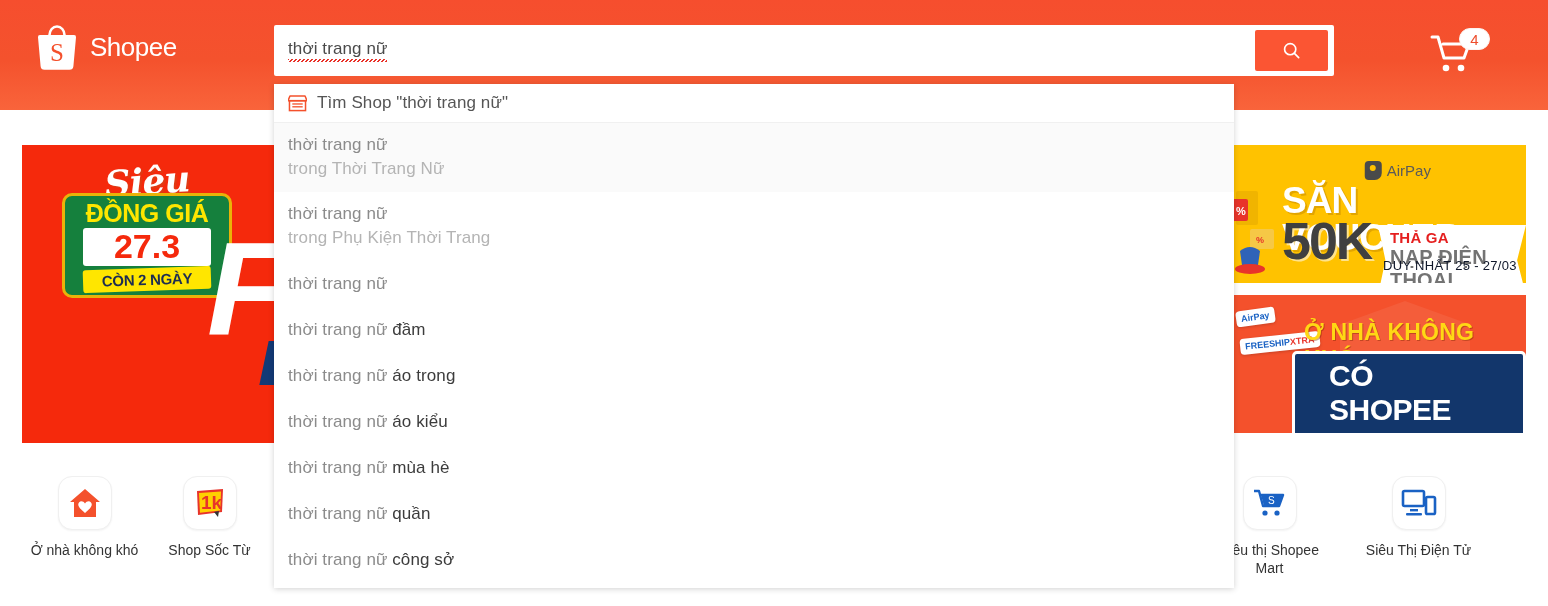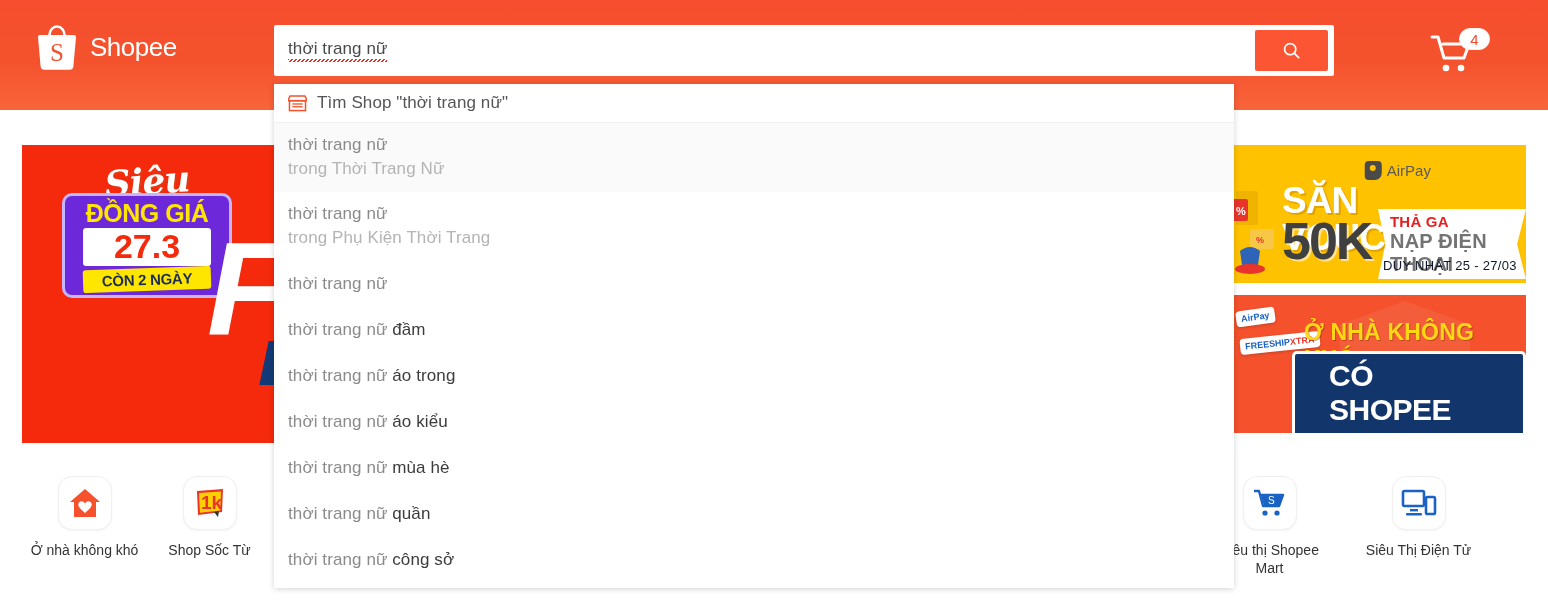--- a/index.html
+++ b/index.html
@@ -88,21 +88,21 @@
   .dg-sieu {
     font-family: "DejaVu Serif", serif;
     font-style: italic; font-weight: 700;
     color: #ffffff; font-size: 36px; line-height: 1;
     letter-spacing: -1px;
     transform: rotate(-4deg);
     text-shadow: 2px 2px 0 #e03a14;
   }
   .dg-plate {
     margin-top: -6px;
-    background: #6d28d9; border: 3px solid #c4b5fd;
+    background: #15803d; border: 3px solid #eab308;
     border-radius: 10px; padding: 5px 18px 4px;
     position: relative;
   }
   .dg-plate-txt {
     color: #ffe600; font-size: 25px; font-weight: 700;
     letter-spacing: -0.5px; line-height: 1;
     white-space: nowrap;
   }
   .dg-279 {
     margin-top: 2px; background: #ffffff; border-radius: 3px;
@@ -158,21 +158,21 @@
     letter-spacing: -1px; line-height: 1;
     text-shadow: 2px 2px 0 rgba(190,130,0,.45);
   }
   .fifty-k {
     position: absolute; left: 52px; top: 70px;
     color: #404040; font-size: 52px; font-weight: 700;
     letter-spacing: -2px; line-height: 1;
     text-shadow: 2px 2px 0 rgba(255,255,255,.55);
   }
   .ribbon {
-    position: absolute; left: 148px; top: 64px;
+    position: absolute; left: 148px; top: 80px;
     background: #ffffff; padding: 4px 14px 3px 12px;
     clip-path: polygon(0 0, 100% 0, 94% 50%, 100% 100%, 0 100%, 5% 50%);
   }
   .ribbon-l1 { color: #e51f1f; font-size: 15px; font-weight: 700; line-height: 1.15; letter-spacing: .2px; }
   .ribbon-l2 { color: #737373; font-size: 20px; font-weight: 700; line-height: 1.15; letter-spacing: .2px; }
   .duy-nhat {
     position: absolute; left: 153px; top: 113px;
     color: #0f172a; font-size: 13px; font-weight: 400; letter-spacing: .3px;
   }
   .voucher-art {

